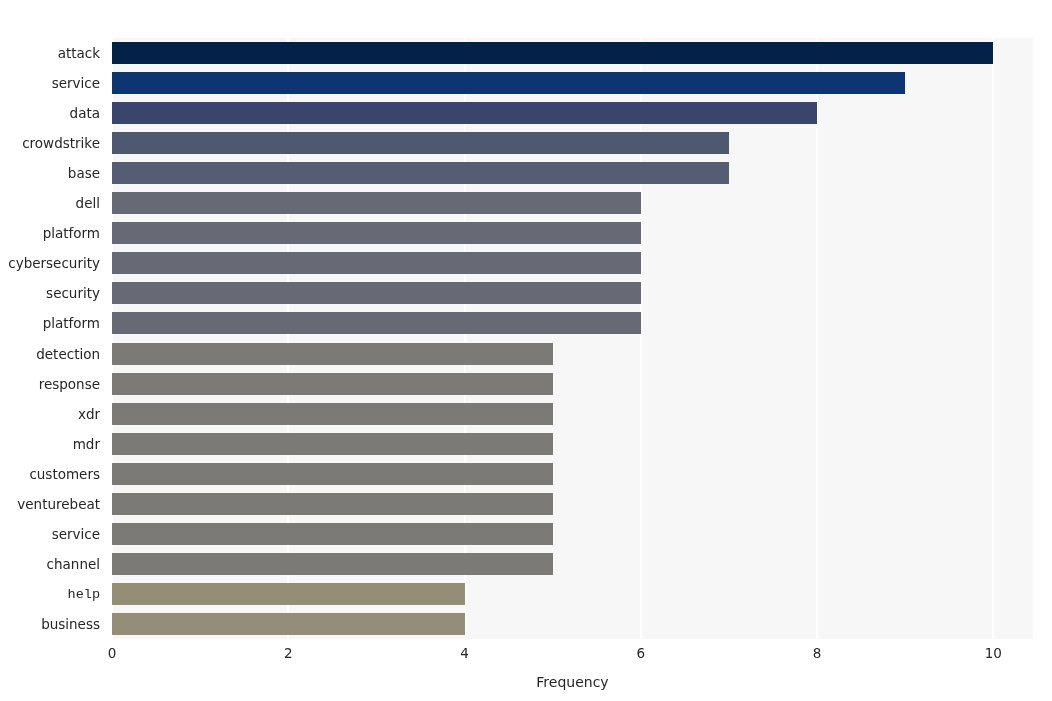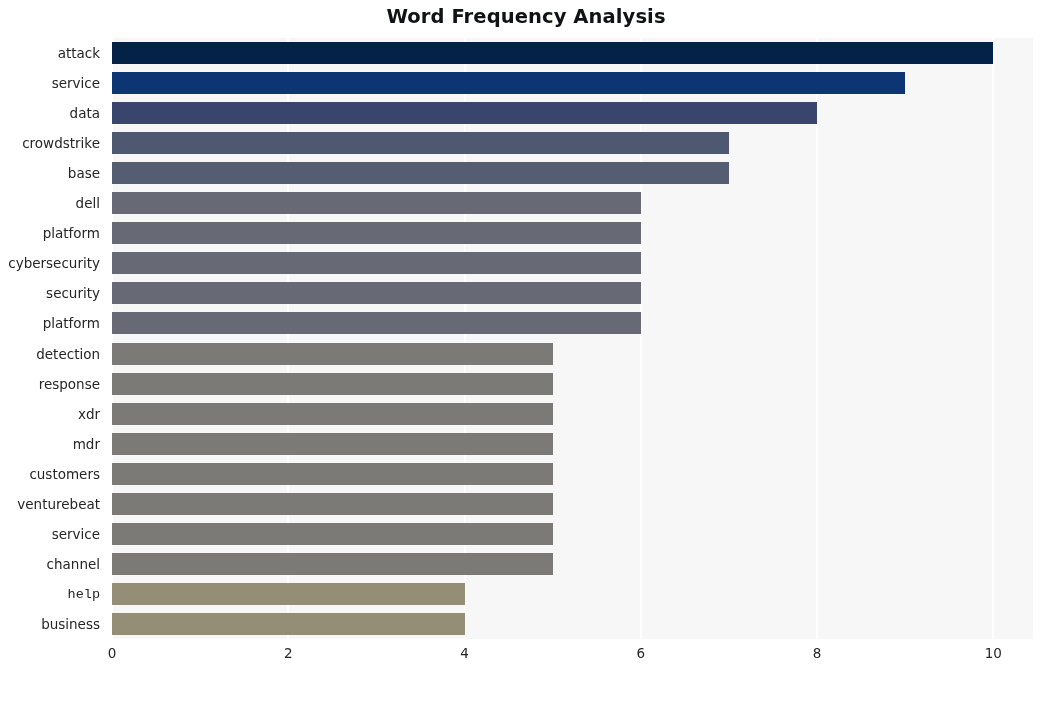--- a/index.html
+++ b/index.html
@@ -119,21 +119,20 @@
     text-align: center;
     font-size: 14px;
     color: #262626;
   }
 </style>
 </head>
 <body>
 
 <div class="figure">
 
-  <div class="chart-title">Word Frequency Analysis</div>
 
   <div class="plot-area">
     <div class="gridlines">
         <div class="gridline" style="left: -1px;"></div>
         <div class="gridline" style="left: 175.268px;"></div>
         <div class="gridline" style="left: 351.536px;"></div>
         <div class="gridline" style="left: 527.804px;"></div>
         <div class="gridline" style="left: 704.072px;"></div>
         <div class="gridline" style="left: 880.34px;"></div>
       </div>
@@ -186,14 +185,15 @@
 
   <div class="xticks">
       <div class="xtick-label" style="left: 0px;">0</div>
       <div class="xtick-label" style="left: 176.268px;">2</div>
       <div class="xtick-label" style="left: 352.536px;">4</div>
       <div class="xtick-label" style="left: 528.804px;">6</div>
       <div class="xtick-label" style="left: 705.072px;">8</div>
       <div class="xtick-label" style="left: 881.34px;">10</div>
     </div>
 
+  <div class="xaxis-title">Frequency</div>
 
 </div>
 
 </body></html>

